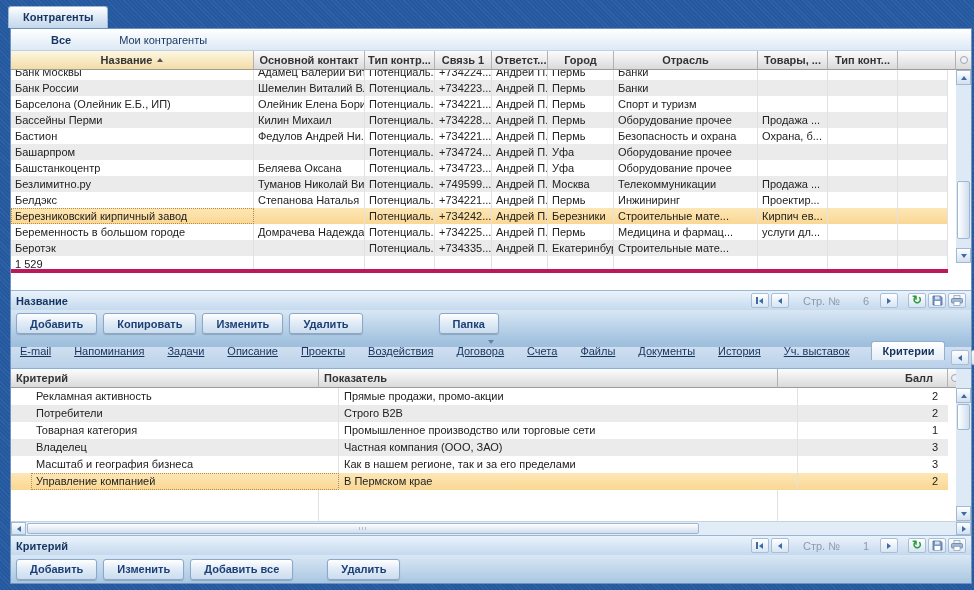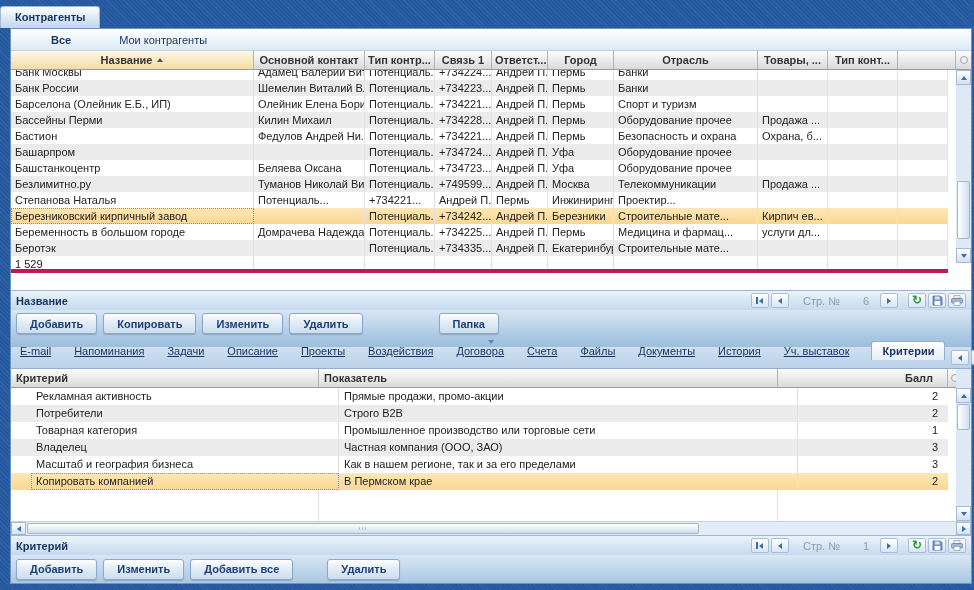--- a/index.html
+++ b/index.html
@@ -3,21 +3,21 @@
 <meta charset="utf-8">
 <style>
   * { box-sizing:border-box; margin:0; padding:0; }
   html,body { width:974px; height:590px; }
   body { font-family:"Liberation Sans", sans-serif; font-size:11px; color:#222; }
 
   .window { position:relative; width:974px; height:590px; background:#24589f;
     background-image:repeating-linear-gradient(45deg, rgba(255,255,255,.06) 0 1px, transparent 1px 3px); overflow:hidden; }
 
   
-  .main-tabstrip { position:absolute; top:6px; left:0; height:22px; }
+  .main-tabstrip { position:absolute; top:6px; left:8px; height:22px; }
   .main-tab { display:inline-block; height:22px; line-height:21px; padding:0 14px;
     background:linear-gradient(#fdfeff,#dae7f4 55%,#c3d7ec); border:1px solid #9db8d6; border-bottom:none;
     border-radius:3px 3px 0 0; color:#16345f; font-weight:bold; }
 
   .content { position:absolute; left:10px; top:28px; width:962px; height:556px; background:#fff;
     border:1px solid #6f93bd; display:flex; flex-direction:column; }
 
   
   .filterbar { height:22px; flex:none; background:linear-gradient(#ffffff,#dce9f6); border-bottom:1px solid #bdd2e6;
     display:flex; align-items:center; }
@@ -247,20 +247,21 @@
             <div class="tcell">+749599...</div>
             <div class="tcell">Андрей П...</div>
             <div class="tcell">Москва</div>
             <div class="tcell">Телекоммуникации</div>
             <div class="tcell">Продажа ...</div>
             <div class="tcell"></div>
             <div class="tcell"></div>
           </div>
 
           <div class="trow">
+            <div class="tcell">Белдэкс</div>
             <div class="tcell">Степанова Наталья</div>
             <div class="tcell">Потенциаль...</div>
             <div class="tcell">+734221...</div>
             <div class="tcell">Андрей П...</div>
             <div class="tcell">Пермь</div>
             <div class="tcell">Инжиниринг</div>
             <div class="tcell">Проектир...</div>
             <div class="tcell"></div>
             <div class="tcell"></div>
           </div>
@@ -425,21 +426,21 @@
             <div class="bcell score">3</div>
           </div>
 
           <div class="brow">
             <div class="bcell">Масштаб и география бизнеса</div>
             <div class="bcell">Как в нашем регионе, так и за его пределами</div>
             <div class="bcell score">3</div>
           </div>
 
           <div class="brow selected">
-            <div class="bcell">Копировать компанией</div>
+            <div class="bcell">Управление компанией</div>
             <div class="bcell">В Пермском крае</div>
             <div class="bcell score">2</div>
           </div>
         </div>
       <div class="bfiller"></div>
       <div class="vscroll vscroll-bottom">
         <div style="height:19px;"></div>
         <div class="sbtn">
             <span class="tri tri-up"></span>
           </div>

